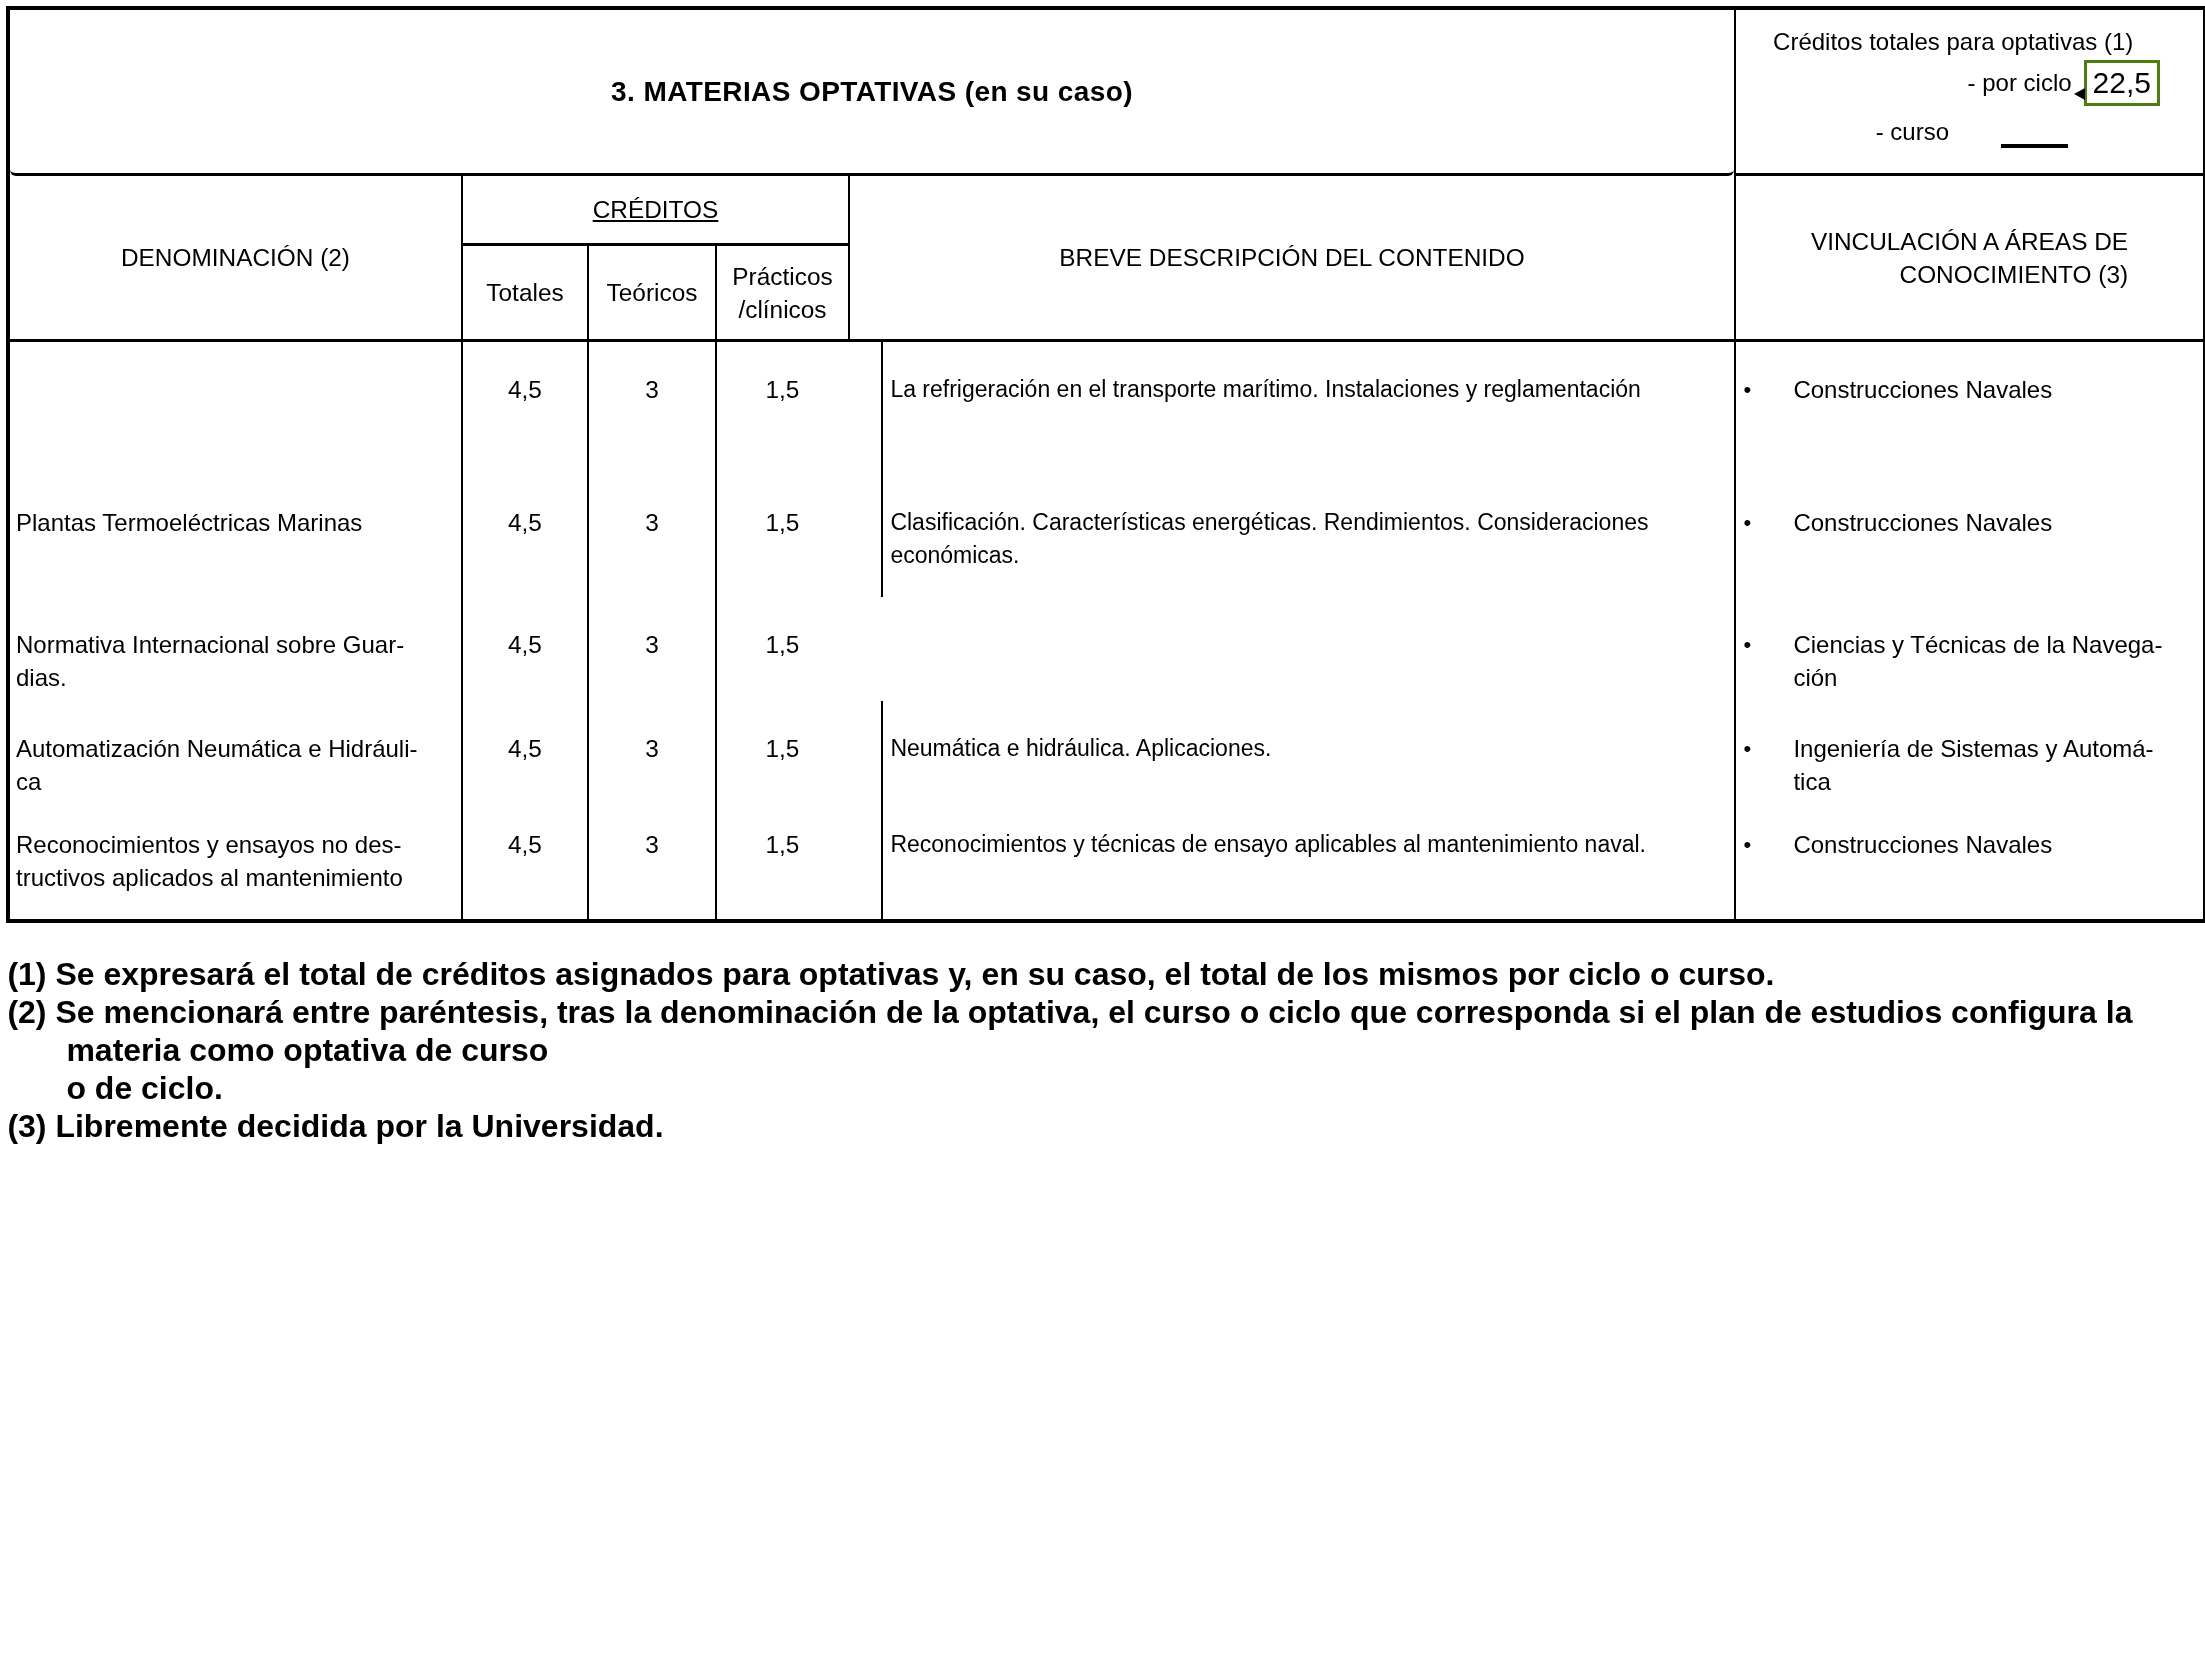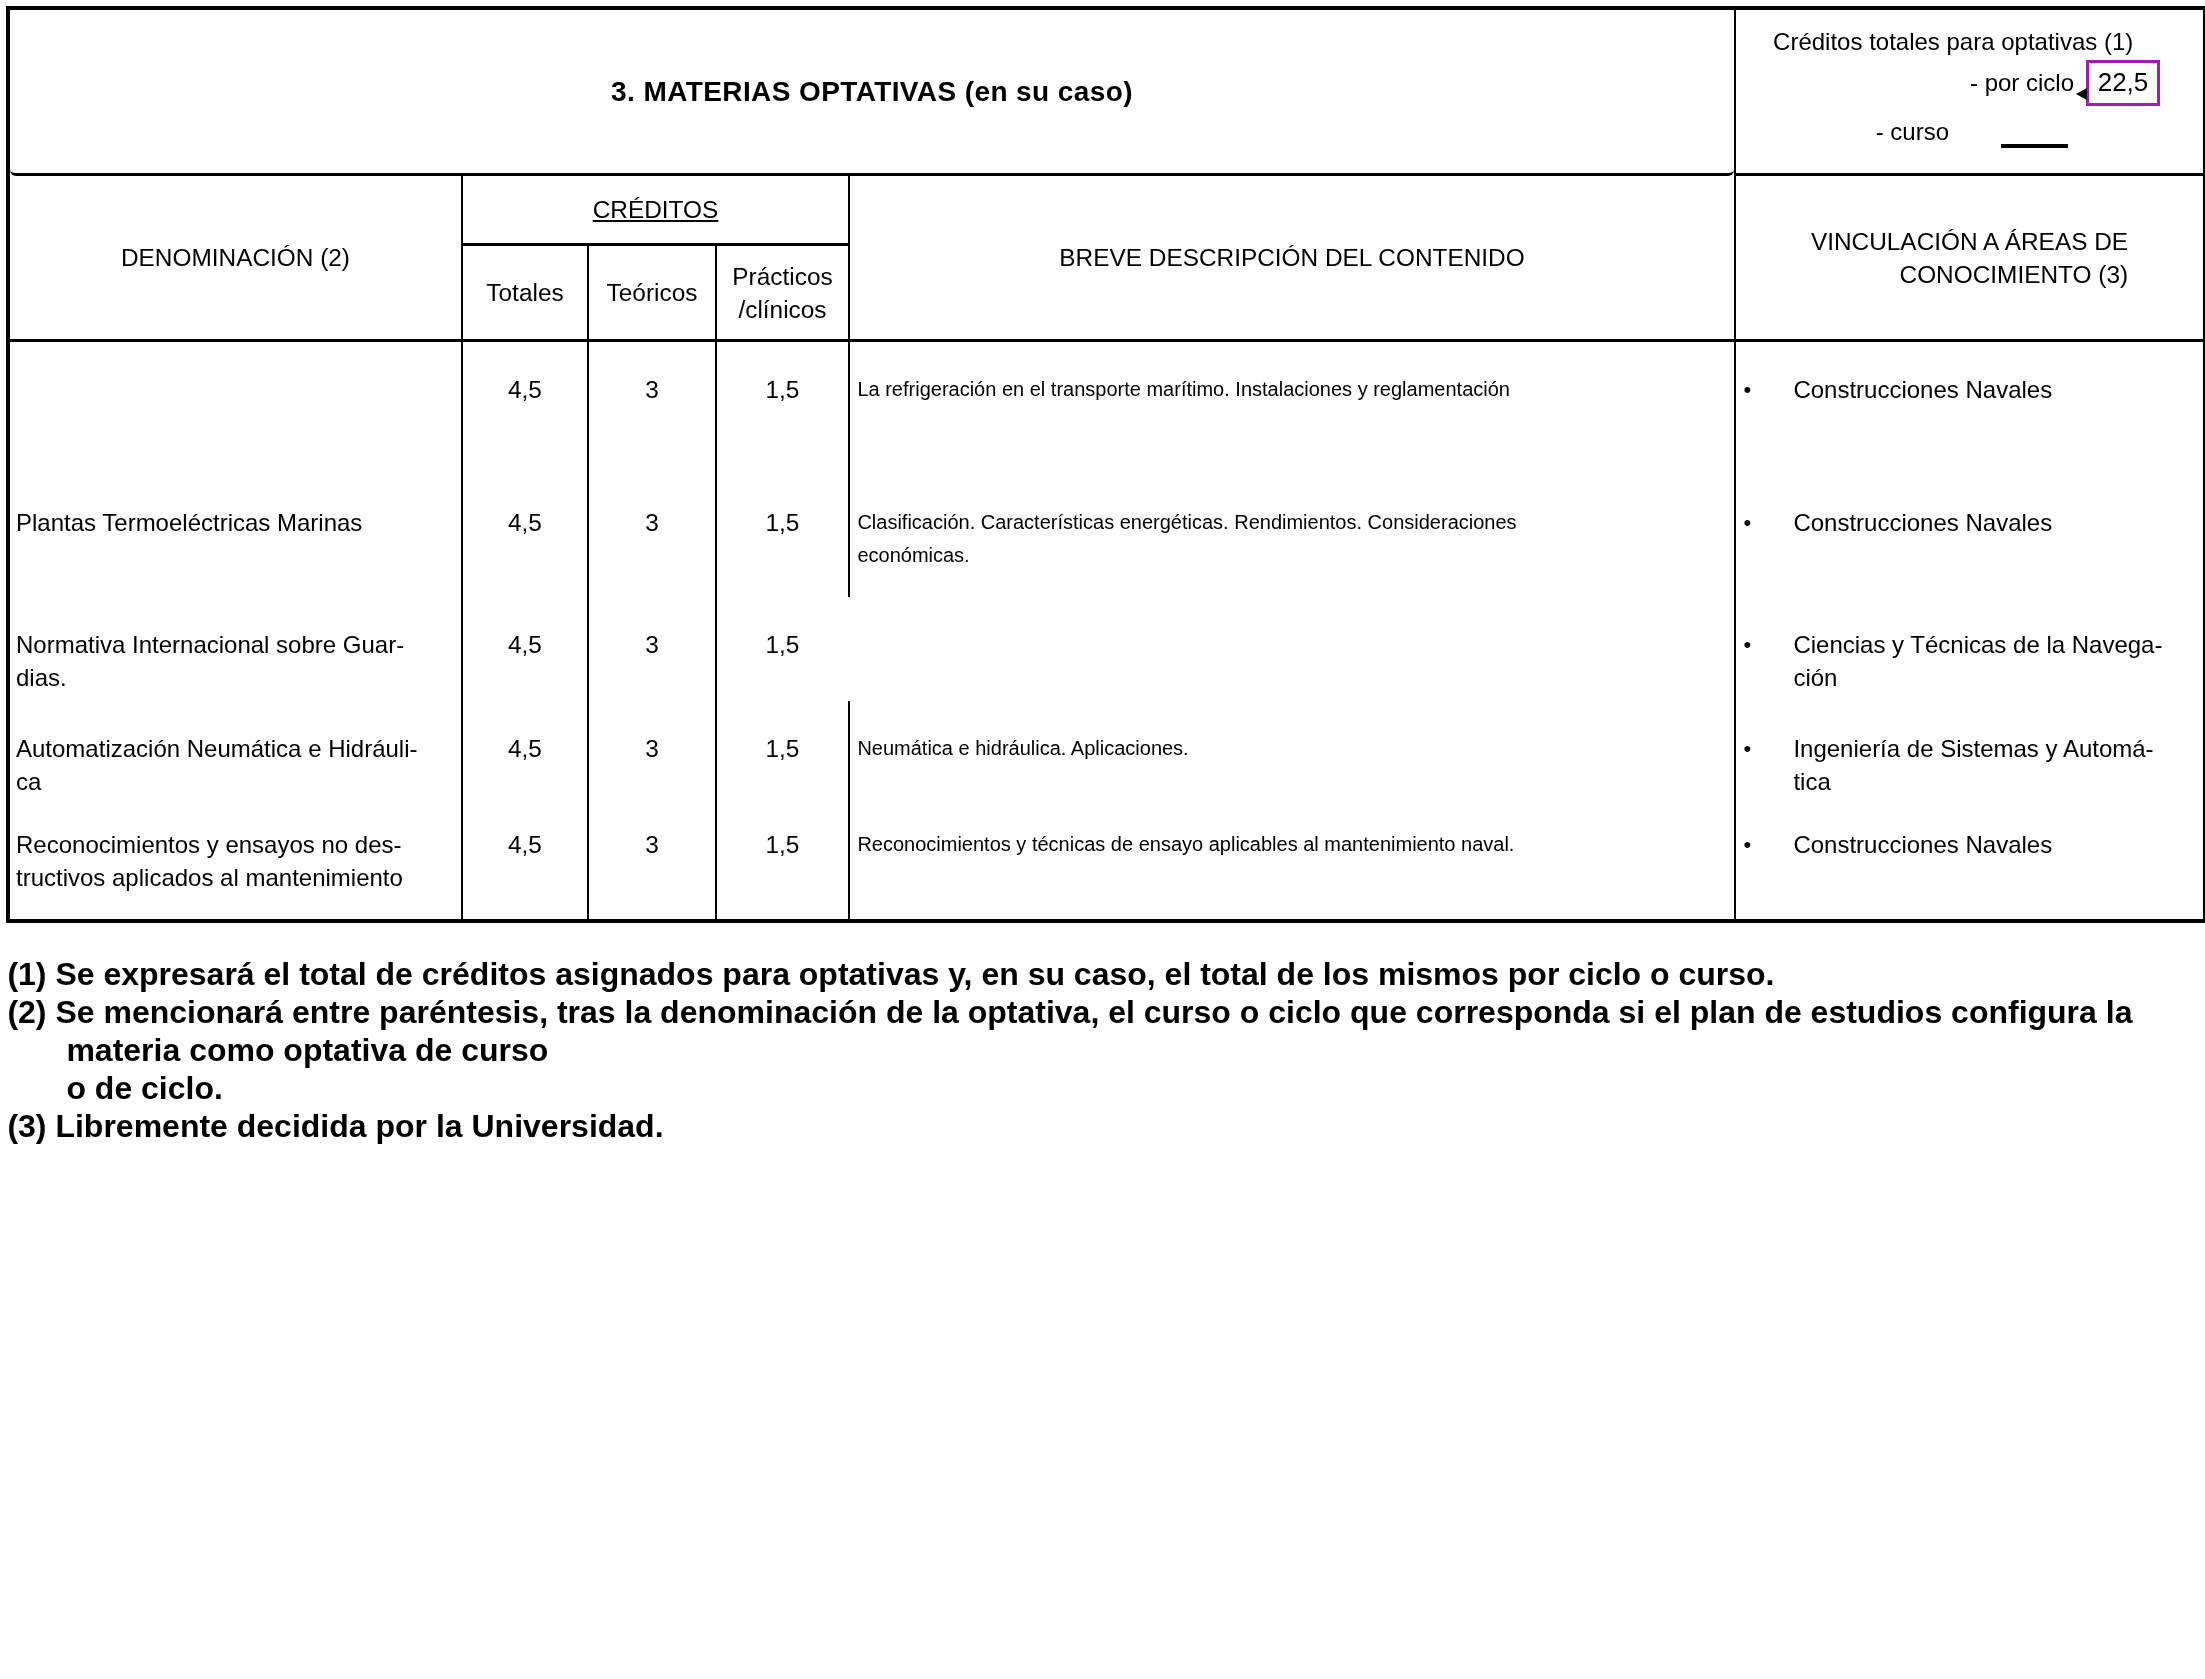--- a/index.html
+++ b/index.html
@@ -30,23 +30,23 @@
   }
   .credits-cell{
     grid-area:1/6/2/7;
     display:flex;flex-direction:column;align-items:flex-end;
     padding:15px 43px 0 10.4px;font-size:24px;line-height:33px;
   }
   .credits-label{align-self:center;white-space:nowrap;}
   .pc-row{display:flex;align-items:center;gap:12px;margin-top:1.5px;}
   .value-box{
     position:relative;min-width:74px;height:46px;
-    border:3px solid #a21caf;box-sizing:border-box;
+    border:3px solid #4d7c0f;box-sizing:border-box;
     display:flex;align-items:center;justify-content:center;
-    font-size:26px;padding:15px 6px;
+    font-size:30px;padding:15px 6px;
   }
   .pointer-mark{
     position:absolute;left:-12.6px;bottom:3px;width:0;height:0;
     border-top:6.7px solid transparent;border-bottom:6.7px solid transparent;
     border-right:11px solid #000;
   }
   .curso-row{display:flex;align-items:flex-end;gap:52px;margin-top:9px;margin-right:92px;}
   .blank-line{width:67px;height:27px;border-bottom:4.4px solid #000;}
 
   .hcell{
@@ -59,21 +59,21 @@
   .h-teo{grid-area:3/3/4/4;}
   .h-pra{grid-area:3/4/4/5;}
   .h-desc{grid-area:2/5/4/6;}
   .h-vinc{grid-area:2/6/4/7;text-align:right;}
   .pre{white-space:pre-line;}
 
   
   .bcell{font-size:24px;line-height:33px;padding-top:31px;}
   .den{padding-left:6px;padding-right:7.4px;}
   .num{text-align:center;font-size:24.4px;}
-  .desc{padding-left:7.4px;padding-right:6px;font-size:20px;}
+  .desc{padding-left:7.4px;padding-right:6px;font-size:23px;margin-left:33px;}
   .vinc{display:flex;align-items:flex-start;padding-left:7.4px;padding-right:4.4px;}
   .bullet{flex:0 0 50px;font-size:22px;}
   .vinc-text{flex:1;}
 
   .r1{grid-row:4;}.r2{grid-row:5;}.r3{grid-row:6;}.r4{grid-row:7;}.r5{grid-row:8;}
   .c1{grid-column:1;}.c2{grid-column:2;}.c3{grid-column:3;}
   .c4{grid-column:4;}.c5{grid-column:5;}.c6{grid-column:6;}
 
   
   .footnotes{

